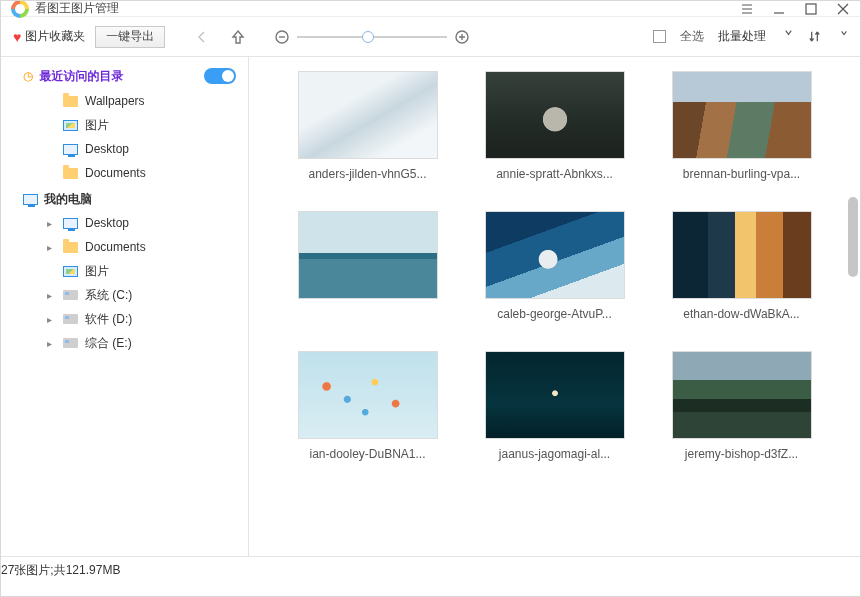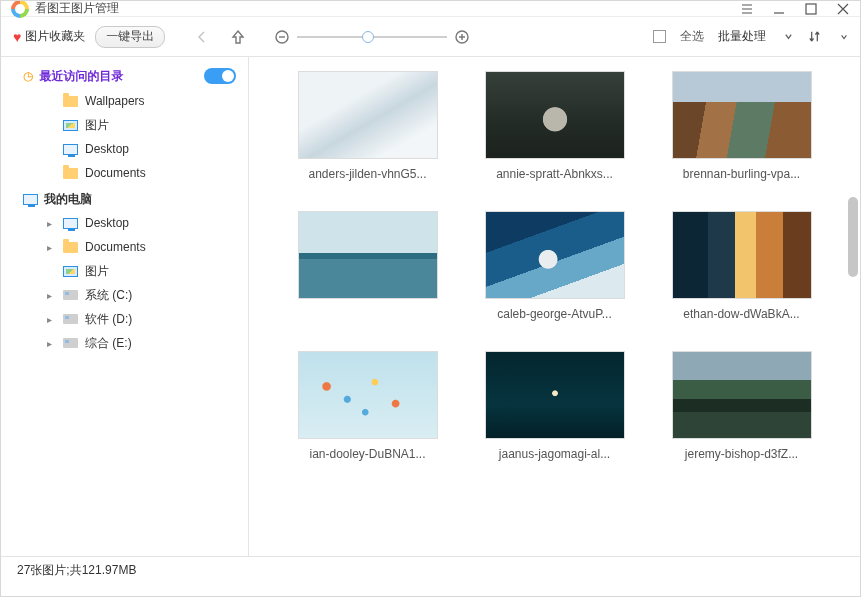--- a/index.html
+++ b/index.html
@@ -7,33 +7,33 @@
 .titlebar{height:16px;display:flex;align-items:center;padding:0 10px;border-bottom:1px solid #eee}
 .titlebar .app-icon{width:18px;height:18px;border-radius:50%;background:conic-gradient(#ffd24a 0 25%,#93d94e 0 50%,#4eb0f1 0 75%,#f47b4e 0);margin-right:6px;position:relative}
 .titlebar .app-icon::after{content:"";position:absolute;inset:4px;border-radius:50%;background:#fff}
 .titlebar .title{flex:1;font-size:12px;color:#444}
 .winbtns{display:flex;gap:18px;align-items:center}
 .winbtns span{width:14px;height:14px;display:inline-flex;align-items:center;justify-content:center;color:#555;cursor:pointer}
 .winbtns svg{width:14px;height:14px;stroke:#555;stroke-width:1.2;fill:none}
 .toolbar{height:40px;display:flex;align-items:center;padding:0 12px;border-bottom:1px solid #e4e4e4;gap:10px}
 .fav{display:flex;align-items:center;gap:4px;color:#333}
 .fav .heart{color:#f23e3e;font-size:14px}
-.export-btn{height:22px;padding:0 10px;border:1px solid #c9c9c9;border-radius:10px;background:linear-gradient(#fafafa,#eee);cursor:pointer;font-size:12px;color:#444}
+.export-btn{height:22px;padding:0 10px;border:1px solid #c9c9c9;border-radius:0;background:linear-gradient(#fafafa,#eee);cursor:pointer;font-size:12px;color:#444}
 .tb-group{display:flex;align-items:center;gap:14px}
 .tb-icon{width:22px;height:22px;display:flex;align-items:center;justify-content:center;cursor:pointer;color:#777;border-radius:3px}
 .tb-icon svg{width:16px;height:16px;stroke:#777;stroke-width:1.4;fill:none}
 .tb-icon.disabled{opacity:.45;cursor:default}
 .slider{display:flex;align-items:center;gap:4px}
 .slider .track{width:150px;height:2px;background:#cfcfcf;position:relative}
 .slider .thumb{position:absolute;top:-5px;left:43%;width:12px;height:12px;border:1px solid #8ab8e6;background:#fff;border-radius:50%}
 .sep{margin-left:auto}
 .checkbox{width:13px;height:13px;border:1px solid #999}
 .right-tools{display:flex;align-items:center;gap:14px}
 .right-tools .lbl{color:#555}
-.drop{display:flex;align-items:center;gap:18px;cursor:pointer;color:#555}
+.drop{display:flex;gap:18px;cursor:pointer;color:#555}
 .drop svg{width:9px;height:9px;stroke:#666;stroke-width:1.5;fill:none}
 .sort-icon svg{width:15px;height:15px;stroke:#555;stroke-width:1.3;fill:none}
 .main{display:flex;height:calc(597px - 34px - 40px - 24px)}
 .sidebar{width:248px;border-right:1px solid #e4e4e4;padding:6px 0;overflow:hidden}
 .sb-head{display:flex;align-items:center;padding:4px 12px 4px 22px;height:26px}
 .sb-head .clock{color:#ff9a00;margin-right:6px}
 .sb-head .txt{font-weight:bold;color:#6d28d9;flex:1}
 .toggle{width:32px;height:16px;border-radius:10px;background:#3a9ef5;position:relative;cursor:pointer}
 .toggle::after{content:"";position:absolute;width:12px;height:12px;border-radius:50%;background:#fff;top:2px;right:2px}
 .tree-item{display:flex;align-items:center;height:24px;padding-left:22px;cursor:pointer}
@@ -51,21 +51,21 @@
 .pc-header .pcic::after{content:"";position:absolute;left:4px;bottom:-3px;width:7px;height:2px;background:#2d8fe2}
 .pc-header .txt{font-weight:bold}
 .disk-ic{width:15px;height:10px;background:#cfcfcf;border-radius:1px;position:relative}
 .disk-ic::before{content:"";position:absolute;left:2px;top:2px;width:4px;height:3px;background:#8fbde8}
 .grid-area{flex:1;overflow:hidden;position:relative;padding:14px 0 0 0}
 .grid{display:grid;grid-template-columns:repeat(3,1fr);row-gap:30px;column-gap:10px;padding:0 30px}
 .cell{display:flex;flex-direction:column;align-items:center;gap:8px;cursor:pointer}
 .thumb-img{width:140px;height:88px;border:1px solid #dcdcdc;background:#d6e4ef;background-size:cover;background-position:center}
 .cell .cap{width:160px;text-align:center;color:#555;white-space:nowrap;overflow:hidden;text-overflow:ellipsis;font-size:12px}
 .scrollbar{position:absolute;right:2px;top:140px;width:10px;height:80px;background:#c6c6c6;border-radius:5px}
-.status{height:28px;border-top:1px solid #e4e4e4;display:flex;align-items:center;padding:0 16px;color:#555;font-size:12px}
+.status{height:28px;border-top:1px solid #e4e4e4;display:flex;align-items:center;padding:0 0;color:#555;font-size:12px}
 
 .t1{background:linear-gradient(150deg,#eef3f6 35%,#c8d7df 55%,#f2f6f8 80%)}
 .t2{background:radial-gradient(circle at 50% 55%,#b9b7ab 0 14%,transparent 15%),linear-gradient(#36403a,#232b26 60%,#1c221e)}
 .t3{background:linear-gradient(#b7c9d6 0 35%,transparent 35%),linear-gradient(100deg,#6b4628 0 25%,#a27145 25% 45%,#5d7a64 45% 70%,#8b5b34 70%)}
 .t4{background:linear-gradient(#cfe3ea 0 48%,#2d6d84 48% 55%,#4a879b 55%)}
 .t5{background:radial-gradient(circle at 45% 55%,#e9edf0 0 10%,transparent 11%),linear-gradient(160deg,#0e3b62 0 30%,#1a5c8a 30% 55%,#67a7c8 55% 75%,#dce9ef 75%)}
 .t6{background:linear-gradient(90deg,#0d2635 0 25%,#1e3a4a 25% 45%,#f2c46b 45% 60%,#c97f3a 60% 80%,#6a3d1e 80%)}
 .t7{background:radial-gradient(circle at 20% 40%,#e74 0 3%,transparent 4%),radial-gradient(circle at 35% 55%,#5ad 0 3%,transparent 4%),radial-gradient(circle at 55% 35%,#fc5 0 3%,transparent 4%),radial-gradient(circle at 70% 60%,#e74 0 3%,transparent 4%),radial-gradient(circle at 48% 70%,#5ad 0 3%,transparent 4%),linear-gradient(#bfe1ec,#d9edf3)}
 .t8{background:radial-gradient(circle at 50% 48%,#f5e6c4 0 3%,transparent 4%),linear-gradient(#04262f,#06343e 60%,#032028)}
 .t9{background:linear-gradient(#8fa8b6 0 32%,#3b5d46 32% 55%,#1c2e24 55% 70%,#2e4436 70%)}

